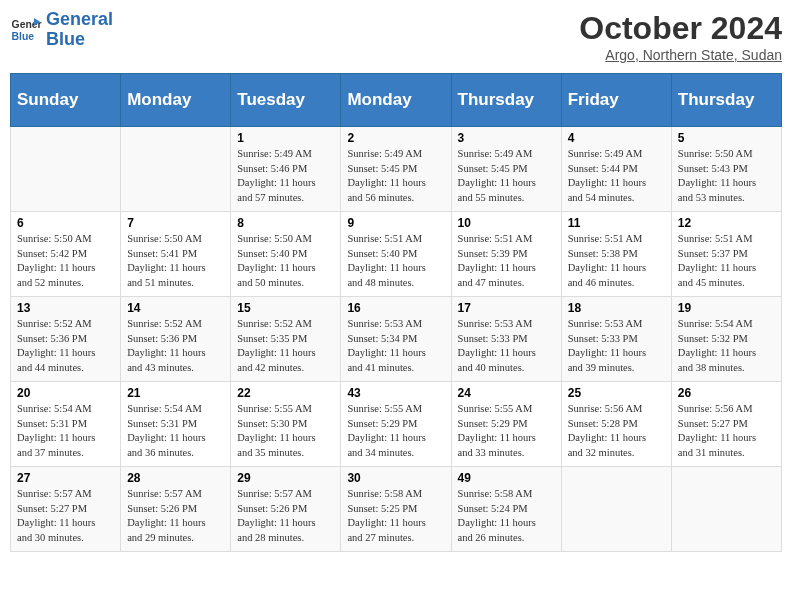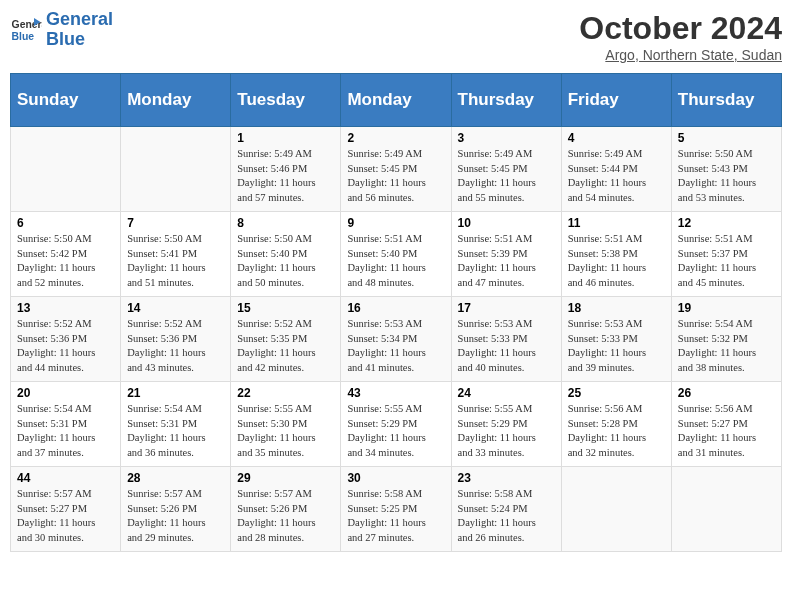--- a/index.html
+++ b/index.html
@@ -315,21 +315,21 @@
         <td>
           <span class="day-num">26</span>
           <div class="day-info" style="white-space: pre-line;">Sunrise: 5:56 AM
 Sunset: 5:27 PM
 Daylight: 11 hours
 and 31 minutes.</div>
         </td>
       </tr>
       <tr>
         <td>
-          <span class="day-num">44</span>
+          <span class="day-num">27</span>
           <div class="day-info" style="white-space: pre-line;">Sunrise: 5:57 AM
 Sunset: 5:27 PM
 Daylight: 11 hours
 and 30 minutes.</div>
         </td>
         <td>
           <span class="day-num">28</span>
           <div class="day-info" style="white-space: pre-line;">Sunrise: 5:57 AM
 Sunset: 5:26 PM
 Daylight: 11 hours
@@ -343,21 +343,21 @@
 and 28 minutes.</div>
         </td>
         <td>
           <span class="day-num">30</span>
           <div class="day-info" style="white-space: pre-line;">Sunrise: 5:58 AM
 Sunset: 5:25 PM
 Daylight: 11 hours
 and 27 minutes.</div>
         </td>
         <td>
-          <span class="day-num">23</span>
+          <span class="day-num">49</span>
           <div class="day-info" style="white-space: pre-line;">Sunrise: 5:58 AM
 Sunset: 5:24 PM
 Daylight: 11 hours
 and 26 minutes.</div>
         </td>
         <td></td>
         <td></td>
       </tr>
     </tbody>
 </table>

